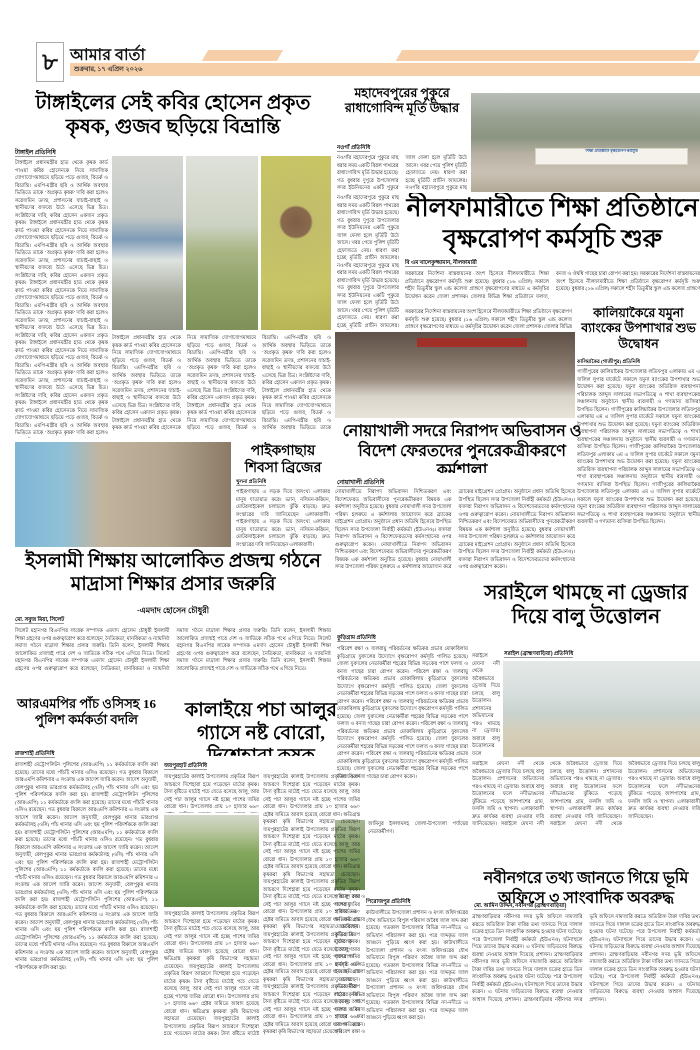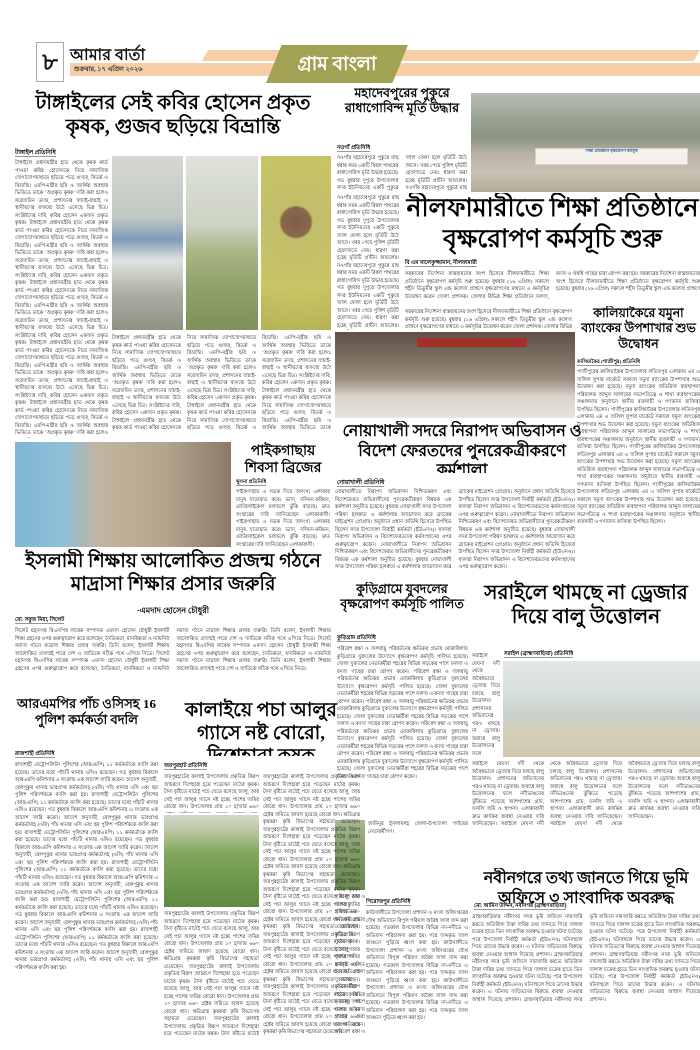--- a/index.html
+++ b/index.html
@@ -39,21 +39,20 @@
 <body>
 
 <div class="page">
 
   <div class="abs numbox" style="left:36px;top:42px;width:26px;height:38px;line-height:38px;font-size:24px;">৮</div>
   <div class="abs masthead" style="left:70px;top:42px;font-size:16px;">আমার বার্তা</div>
   <div class="abs stripe" style="left:205px;top:50px;width:75px;height:11px;transform:skewX(-30deg);"></div>
   <div class="abs stripe" style="left:402px;top:50px;width:298px;height:11px;transform:skewX(-30deg);transform-origin:right top;"></div>
   <div class="abs datestrip" style="left:70px;top:63px;width:630px;height:13px;"></div>
   <div class="abs" style="left:74px;top:64px;font-size:6.5px;font-weight:bold;color:#333;">শুক্রবার, ১৭ এপ্রিল ২০২৬</div>
-  <div class="abs banner" style="left:266px;top:45px;width:142px;height:38px;line-height:38px;font-size:19px;">গ্রাম বাংলা</div>
 
   <div class="abs hl" style="left:15px;top:90px;width:316px;height:54px;font-size:20px;">টাঙ্গাইলের সেই কবির হোসেন প্রকৃত কৃষক, গুজব ছড়িয়ে বিভ্রান্তি</div>
   <div class="abs by" style="left:15px;top:147px;width:120px;"><span>টাঙ্গাইল প্রতিনিধি</span></div>
   <div class="abs bd" style="left:15px;top:159px;width:93px;height:279px;">টাঙ্গাইলে প্রধানমন্ত্রীর হাত থেকে কৃষক কার্ড পাওয়া কবির হোসেনকে নিয়ে সামাজিক যোগাযোগমাধ্যমে ছড়িয়ে পড়ে গুজব, বিতর্ক ও বিভ্রান্তি। এমপি-মন্ত্রীর ছবি ও আর্থিক অবস্থার ভিত্তিতে তাকে ‘অপ্রকৃত কৃষক’ দাবি করা হলেও সরেজমিন তদন্ত, প্রশাসনের যাচাই-বাছাই ও স্থানীয়দের বক্তব্যে উঠে এসেছে ভিন্ন চিত্র। সংশ্লিষ্টদের দাবি, কবির হোসেন একজন প্রকৃত কৃষক। টাঙ্গাইলে প্রধানমন্ত্রীর হাত থেকে কৃষক কার্ড পাওয়া কবির হোসেনকে নিয়ে সামাজিক যোগাযোগমাধ্যমে ছড়িয়ে পড়ে গুজব, বিতর্ক ও বিভ্রান্তি। এমপি-মন্ত্রীর ছবি ও আর্থিক অবস্থার ভিত্তিতে তাকে ‘অপ্রকৃত কৃষক’ দাবি করা হলেও সরেজমিন তদন্ত, প্রশাসনের যাচাই-বাছাই ও স্থানীয়দের বক্তব্যে উঠে এসেছে ভিন্ন চিত্র। সংশ্লিষ্টদের দাবি, কবির হোসেন একজন প্রকৃত কৃষক। টাঙ্গাইলে প্রধানমন্ত্রীর হাত থেকে কৃষক কার্ড পাওয়া কবির হোসেনকে নিয়ে সামাজিক যোগাযোগমাধ্যমে ছড়িয়ে পড়ে গুজব, বিতর্ক ও বিভ্রান্তি। এমপি-মন্ত্রীর ছবি ও আর্থিক অবস্থার ভিত্তিতে তাকে ‘অপ্রকৃত কৃষক’ দাবি করা হলেও সরেজমিন তদন্ত, প্রশাসনের যাচাই-বাছাই ও স্থানীয়দের বক্তব্যে উঠে এসেছে ভিন্ন চিত্র। সংশ্লিষ্টদের দাবি, কবির হোসেন একজন প্রকৃত কৃষক। টাঙ্গাইলে প্রধানমন্ত্রীর হাত থেকে কৃষক কার্ড পাওয়া কবির হোসেনকে নিয়ে সামাজিক যোগাযোগমাধ্যমে ছড়িয়ে পড়ে গুজব, বিতর্ক ও বিভ্রান্তি। এমপি-মন্ত্রীর ছবি ও আর্থিক অবস্থার ভিত্তিতে তাকে ‘অপ্রকৃত কৃষক’ দাবি করা হলেও সরেজমিন তদন্ত, প্রশাসনের যাচাই-বাছাই ও স্থানীয়দের বক্তব্যে উঠে এসেছে ভিন্ন চিত্র। সংশ্লিষ্টদের দাবি, কবির হোসেন একজন প্রকৃত কৃষক। টাঙ্গাইলে প্রধানমন্ত্রীর হাত থেকে কৃষক কার্ড পাওয়া কবির হোসেনকে নিয়ে সামাজিক যোগাযোগমাধ্যমে ছড়িয়ে পড়ে গুজব, বিতর্ক ও বিভ্রান্তি। এমপি-মন্ত্রীর ছবি ও আর্থিক অবস্থার ভিত্তিতে তাকে ‘অপ্রকৃত কৃষক’ দাবি করা হলেও সরেজমিন তদন্ত, প্রশাসনের যাচাই-বাছাই ও স্থানীয়দের বক্তব্যে উঠে এসেছে ভিন্ন চিত্র। সংশ্লিষ্টদের দাবি, কবির হোসেন একজন প্রকৃত কৃষক।</div>
   <div class="abs ph p-t1" style="left:112px;top:156px;width:71px;height:174px;"></div>
   <div class="abs ph p-t2" style="left:186px;top:156px;width:72px;height:174px;"></div>
   <div class="abs ph p-t3" style="left:261px;top:156px;width:70px;height:174px;"></div>
   <div class="abs bd c3" style="left:112px;top:334px;width:219px;height:104px;">টাঙ্গাইলে প্রধানমন্ত্রীর হাত থেকে কৃষক কার্ড পাওয়া কবির হোসেনকে নিয়ে সামাজিক যোগাযোগমাধ্যমে ছড়িয়ে পড়ে গুজব, বিতর্ক ও বিভ্রান্তি। এমপি-মন্ত্রীর ছবি ও আর্থিক অবস্থার ভিত্তিতে তাকে ‘অপ্রকৃত কৃষক’ দাবি করা হলেও সরেজমিন তদন্ত, প্রশাসনের যাচাই-বাছাই ও স্থানীয়দের বক্তব্যে উঠে এসেছে ভিন্ন চিত্র। সংশ্লিষ্টদের দাবি, কবির হোসেন একজন প্রকৃত কৃষক। টাঙ্গাইলে প্রধানমন্ত্রীর হাত থেকে কৃষক কার্ড পাওয়া কবির হোসেনকে নিয়ে সামাজিক যোগাযোগমাধ্যমে ছড়িয়ে পড়ে গুজব, বিতর্ক ও বিভ্রান্তি। এমপি-মন্ত্রীর ছবি ও আর্থিক অবস্থার ভিত্তিতে তাকে ‘অপ্রকৃত কৃষক’ দাবি করা হলেও সরেজমিন তদন্ত, প্রশাসনের যাচাই-বাছাই ও স্থানীয়দের বক্তব্যে উঠে এসেছে ভিন্ন চিত্র। সংশ্লিষ্টদের দাবি, কবির হোসেন একজন প্রকৃত কৃষক। টাঙ্গাইলে প্রধানমন্ত্রীর হাত থেকে কৃষক কার্ড পাওয়া কবির হোসেনকে নিয়ে সামাজিক যোগাযোগমাধ্যমে ছড়িয়ে পড়ে গুজব, বিতর্ক ও বিভ্রান্তি। এমপি-মন্ত্রীর ছবি ও আর্থিক অবস্থার ভিত্তিতে তাকে ‘অপ্রকৃত কৃষক’ দাবি করা হলেও সরেজমিন তদন্ত, প্রশাসনের যাচাই-বাছাই ও স্থানীয়দের বক্তব্যে উঠে এসেছে ভিন্ন চিত্র। সংশ্লিষ্টদের দাবি, কবির হোসেন একজন প্রকৃত কৃষক। টাঙ্গাইলে প্রধানমন্ত্রীর হাত থেকে কৃষক কার্ড পাওয়া কবির হোসেনকে নিয়ে সামাজিক যোগাযোগমাধ্যমে ছড়িয়ে পড়ে গুজব, বিতর্ক ও বিভ্রান্তি। এমপি-মন্ত্রীর ছবি ও আর্থিক অবস্থার ভিত্তিতে তাকে ‘অপ্রকৃত কৃষক’ দাবি করা হলেও সরেজমিন তদন্ত, প্রশাসনের যাচাই-বাছাই ও স্থানীয়দের বক্তব্যে উঠে এসেছে ভিন্ন চিত্র। সংশ্লিষ্টদের দাবি, কবির হোসেন একজন প্রকৃত কৃষক। টাঙ্গাইলে প্রধানমন্ত্রীর হাত থেকে কৃষক কার্ড পাওয়া কবির হোসেনকে নিয়ে সামাজিক যোগাযোগমাধ্যমে ছড়িয়ে পড়ে গুজব, বিতর্ক ও বিভ্রান্তি। এমপি-মন্ত্রীর ছবি ও আর্থিক অবস্থার ভিত্তিতে তাকে ‘অপ্রকৃত কৃষক’ দাবি করা হলেও সরেজমিন তদন্ত, প্রশাসনের যাচাই-বাছাই ও স্থানীয়দের বক্তব্যে উঠে এসেছে ভিন্ন চিত্র। সংশ্লিষ্টদের দাবি, কবির হোসেন একজন প্রকৃত কৃষক।</div>
 
   <div class="abs hl" style="left:337px;top:86px;width:130px;height:56px;font-size:12.5px;">মহাদেবপুরের পুকুরে রাধাগোবিন্দ মূর্তি উদ্ধার</div>
@@ -83,21 +82,20 @@
   <div class="abs ph p-mad" style="left:15px;top:442px;width:216px;height:105px;"></div>
   <div class="abs hl" style="left:236px;top:442px;width:94px;height:34px;font-size:14px;">পাইকগাছায় শিবসা ব্রিজের সংযোগ সড়কের বেহাল দশা</div>
   <div class="abs by" style="left:236px;top:478px;width:94px;font-size:5px;"><span>খুলনা প্রতিনিধি</span></div>
   <div class="abs bd" style="left:236px;top:488px;width:94px;height:59px;">পাইকগাছায় এ সড়ক দিয়ে অসংখ্য এলাকার মানুষ যাতায়াত করে। ভ্যান, নসিমন-করিমন, মোটরসাইকেল চলাচলে ঝুঁকি বাড়ছে। দ্রুত সংস্কারের দাবি জানিয়েছেন এলাকাবাসী। পাইকগাছায় এ সড়ক দিয়ে অসংখ্য এলাকার মানুষ যাতায়াত করে। ভ্যান, নসিমন-করিমন, মোটরসাইকেল চলাচলে ঝুঁকি বাড়ছে। দ্রুত সংস্কারের দাবি জানিয়েছেন এলাকাবাসী।</div>
 
   <div class="abs hl" style="left:15px;top:549px;width:316px;height:54px;font-size:19px;">ইসলামী শিক্ষায় আলোকিত প্রজন্ম গঠনে মাদ্রাসা শিক্ষার প্রসার জরুরি</div>
   <div class="abs author" style="left:15px;top:604px;width:316px;">-এমদাদ হোসেন চৌধুরী</div>
   <div class="abs by" style="left:15px;top:616px;width:120px;font-size:5.5px;"><span>মো. সবুজ মিয়া, সিলেট</span></div>
   <div class="abs bd c2" style="left:15px;top:627px;width:316px;height:72px;">সিলেট মহানগর বিএনপির সাবেক সম্পাদক এমদাদ হোসেন চৌধুরী ইসলামী শিক্ষা গ্রহণের ওপর গুরুত্বারোপ করে বলেছেন, নৈতিকতা, মানবিকতা ও ন্যায়নিষ্ঠ সমাজ গঠনে মাদ্রাসা শিক্ষার প্রসার জরুরি। তিনি বলেন, ইসলামী শিক্ষায় আলোকিত প্রজন্মই পারে দেশ ও জাতিকে সঠিক পথে এগিয়ে নিতে। সিলেট মহানগর বিএনপির সাবেক সম্পাদক এমদাদ হোসেন চৌধুরী ইসলামী শিক্ষা গ্রহণের ওপর গুরুত্বারোপ করে বলেছেন, নৈতিকতা, মানবিকতা ও ন্যায়নিষ্ঠ সমাজ গঠনে মাদ্রাসা শিক্ষার প্রসার জরুরি। তিনি বলেন, ইসলামী শিক্ষায় আলোকিত প্রজন্মই পারে দেশ ও জাতিকে সঠিক পথে এগিয়ে নিতে। সিলেট মহানগর বিএনপির সাবেক সম্পাদক এমদাদ হোসেন চৌধুরী ইসলামী শিক্ষা গ্রহণের ওপর গুরুত্বারোপ করে বলেছেন, নৈতিকতা, মানবিকতা ও ন্যায়নিষ্ঠ সমাজ গঠনে মাদ্রাসা শিক্ষার প্রসার জরুরি। তিনি বলেন, ইসলামী শিক্ষায় আলোকিত প্রজন্মই পারে দেশ ও জাতিকে সঠিক পথে এগিয়ে নিতে।</div>
 
-  <div class="abs hl" style="left:337px;top:582px;width:130px;height:50px;font-size:12.5px;">কুড়িগ্রামে যুবদলের বৃক্ষরোপণ কর্মসূচি পালিত</div>
   <div class="abs by" style="left:337px;top:634px;width:130px;font-size:5.5px;"><span>কুড়িগ্রাম প্রতিনিধি</span></div>
   <div class="abs bd" style="left:337px;top:645px;width:131px;height:173px;">পরিবেশ রক্ষা ও জলবায়ু পরিবর্তনের ক্ষতিকর প্রভাব মোকাবিলায় কুড়িগ্রামে যুবদলের উদ্যোগে বৃক্ষরোপণ কর্মসূচি পালিত হয়েছে। জেলা যুবদলের নেতাকর্মীরা শহরের বিভিন্ন সড়কের পাশে ফলজ ও বনজ গাছের চারা রোপণ করেন। পরিবেশ রক্ষা ও জলবায়ু পরিবর্তনের ক্ষতিকর প্রভাব মোকাবিলায় কুড়িগ্রামে যুবদলের উদ্যোগে বৃক্ষরোপণ কর্মসূচি পালিত হয়েছে। জেলা যুবদলের নেতাকর্মীরা শহরের বিভিন্ন সড়কের পাশে ফলজ ও বনজ গাছের চারা রোপণ করেন। পরিবেশ রক্ষা ও জলবায়ু পরিবর্তনের ক্ষতিকর প্রভাব মোকাবিলায় কুড়িগ্রামে যুবদলের উদ্যোগে বৃক্ষরোপণ কর্মসূচি পালিত হয়েছে। জেলা যুবদলের নেতাকর্মীরা শহরের বিভিন্ন সড়কের পাশে ফলজ ও বনজ গাছের চারা রোপণ করেন। পরিবেশ রক্ষা ও জলবায়ু পরিবর্তনের ক্ষতিকর প্রভাব মোকাবিলায় কুড়িগ্রামে যুবদলের উদ্যোগে বৃক্ষরোপণ কর্মসূচি পালিত হয়েছে। জেলা যুবদলের নেতাকর্মীরা শহরের বিভিন্ন সড়কের পাশে ফলজ ও বনজ গাছের চারা রোপণ করেন। পরিবেশ রক্ষা ও জলবায়ু পরিবর্তনের ক্ষতিকর প্রভাব মোকাবিলায় কুড়িগ্রামে যুবদলের উদ্যোগে বৃক্ষরোপণ কর্মসূচি পালিত হয়েছে। জেলা যুবদলের নেতাকর্মীরা শহরের বিভিন্ন সড়কের পাশে ফলজ ও বনজ গাছের চারা রোপণ করেন।</div>
   <div class="abs ph p-kur" style="left:335px;top:820px;width:30px;height:70px;"></div>
   <div class="abs bd" style="left:335px;top:893px;width:30px;height:142px;">পরিবেশ রক্ষা ও জলবায়ু পরিবর্তনের ক্ষতিকর প্রভাব মোকাবিলায় কুড়িগ্রামে যুবদলের উদ্যোগে বৃক্ষরোপণ কর্মসূচি পালিত হয়েছে। জেলা যুবদলের নেতাকর্মীরা শহরের বিভিন্ন সড়কের পাশে ফলজ ও বনজ গাছের চারা রোপণ করেন। পরিবেশ রক্ষা ও জলবায়ু পরিবর্তনের ক্ষতিকর প্রভাব মোকাবিলায় কুড়িগ্রামে যুবদলের উদ্যোগে বৃক্ষরোপণ কর্মসূচি পালিত হয়েছে। জেলা যুবদলের নেতাকর্মীরা শহরের বিভিন্ন সড়কের পাশে ফলজ ও বনজ গাছের চারা রোপণ করেন।</div>
   <div class="abs bd" style="left:368px;top:820px;width:100px;height:22px;">আমিনুর ইসলামসহ জেলা-উপজেলা পর্যায়ের নেতাকর্মীগণ।</div>
 
   <div class="abs hl" style="left:472px;top:580px;width:228px;height:64px;font-size:20px;">সরাইলে থামছে না ড্রেজার দিয়ে বালু উত্তোলন</div>
   <div class="abs by" style="left:504px;top:650px;width:170px;font-size:5.5px;"><span>সরাইল (ব্রাহ্মণবাড়িয়া) প্রতিনিধি</span></div>
   <div class="abs bd" style="left:472px;top:652px;width:28px;height:104px;">সরাইলে মেঘনা নদী থেকে অবৈধভাবে ড্রেজার দিয়ে চলছে বালু উত্তোলন। প্রশাসনের অভিযানের পরও থামছে না ড্রেজার। অবাধে বালু উত্তোলনের ফলে নদীভাঙনের ঝুঁকিতে পড়েছে আশপাশের গ্রাম, ফসলি জমি ও স্থাপনা। এলাকাবাসী দ্রুত কার্যকর ব্যবস্থা নেওয়ার দাবি জানিয়েছেন।</div>
   <div class="abs ph p-sar" style="left:503px;top:661px;width:197px;height:96px;"></div>

